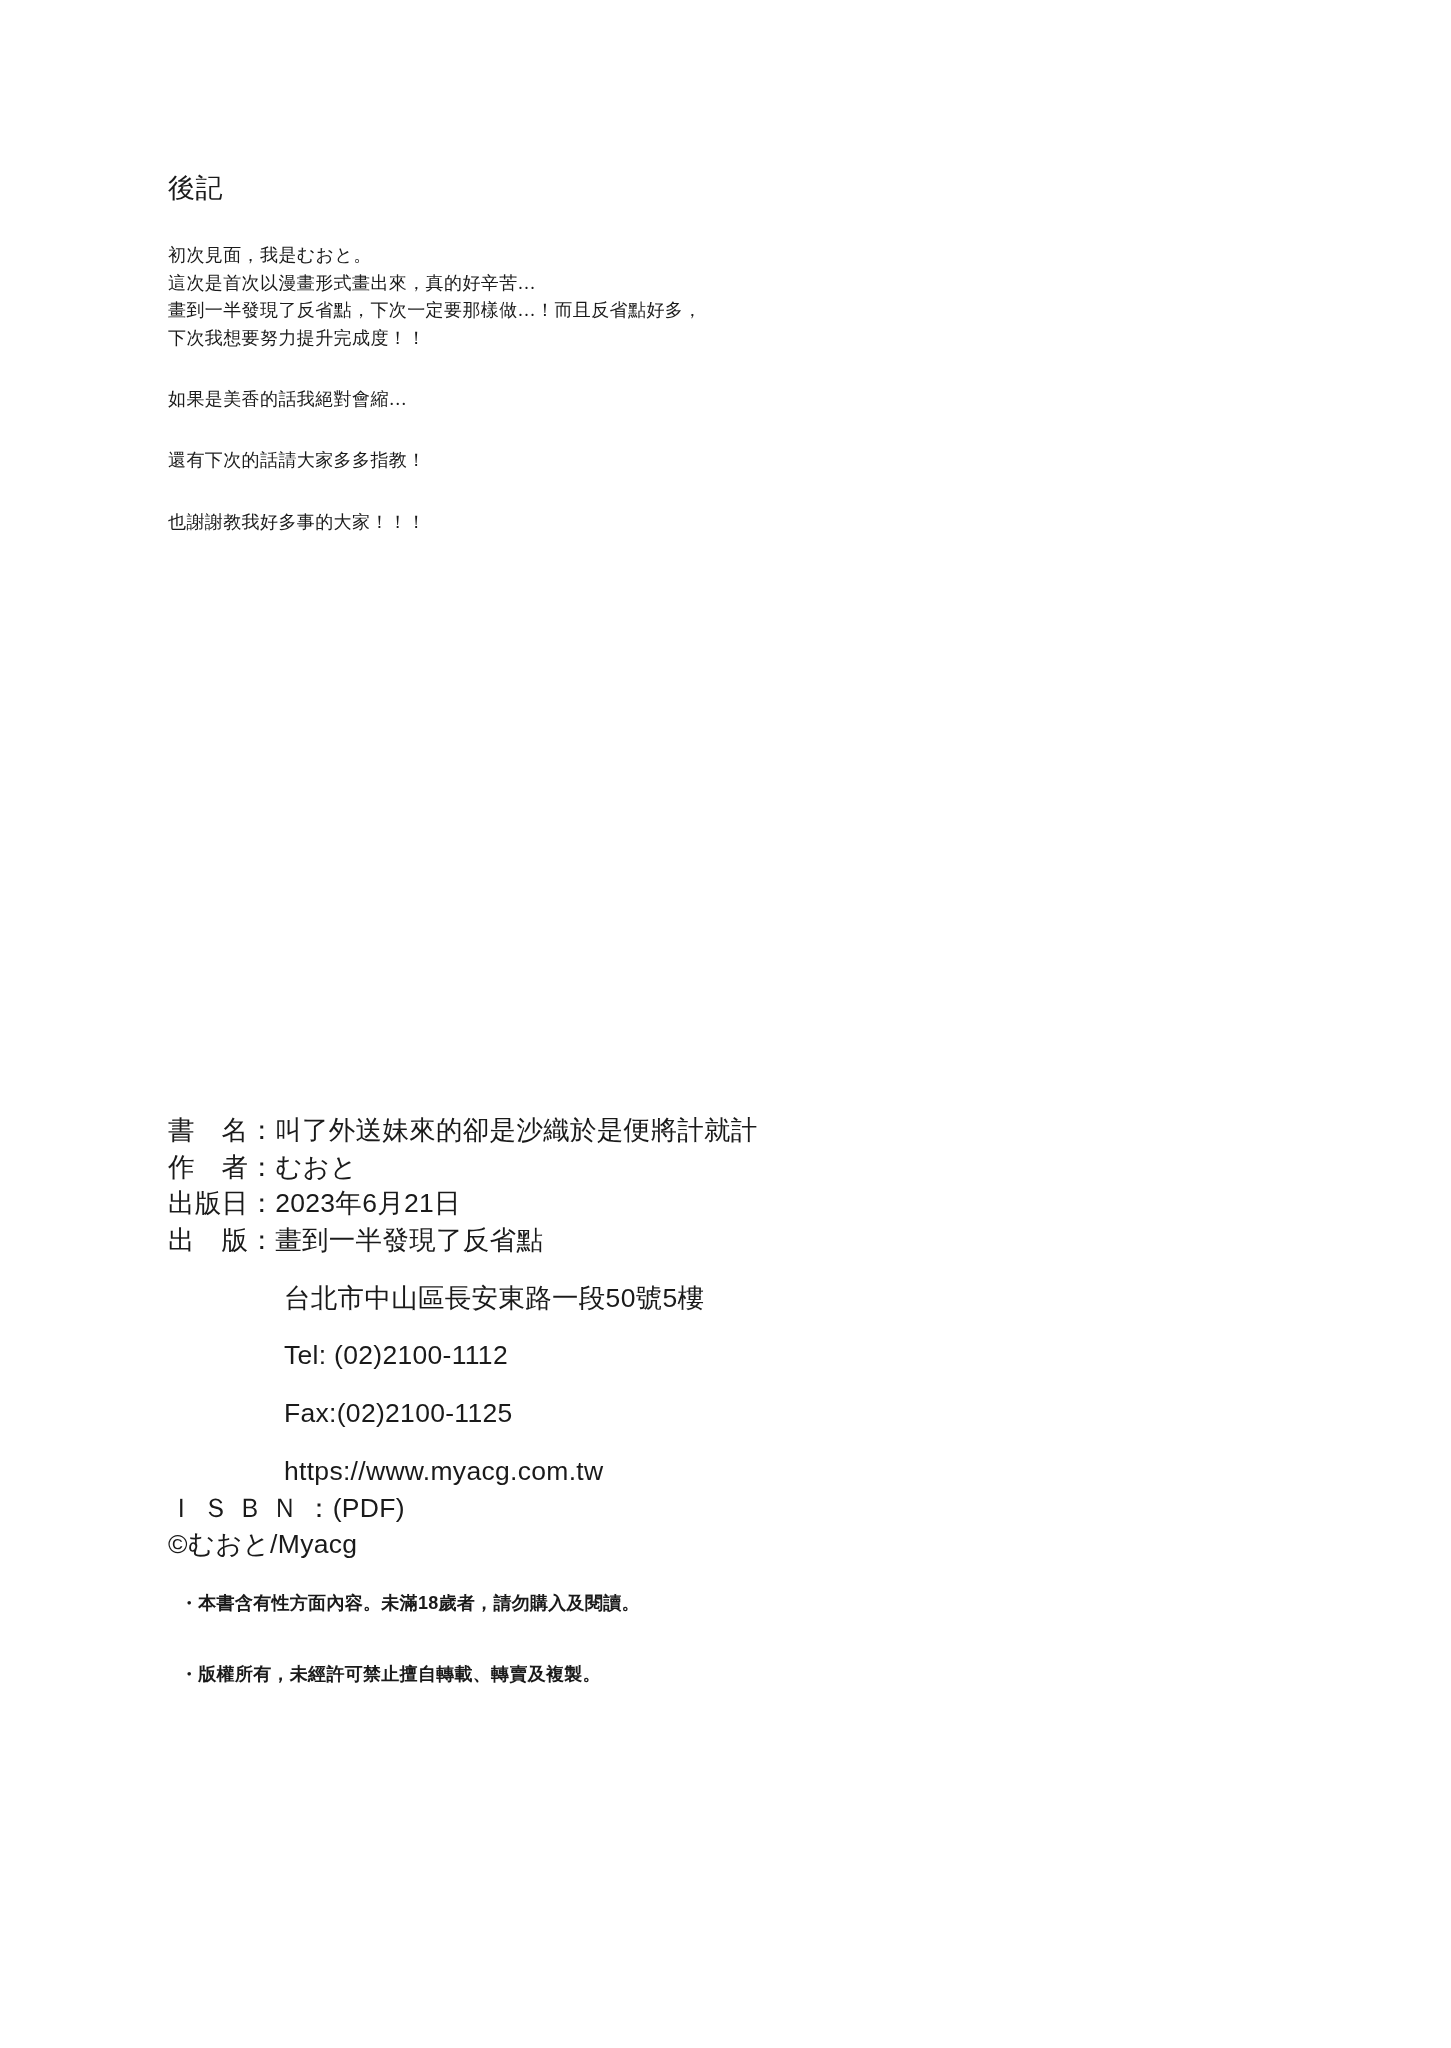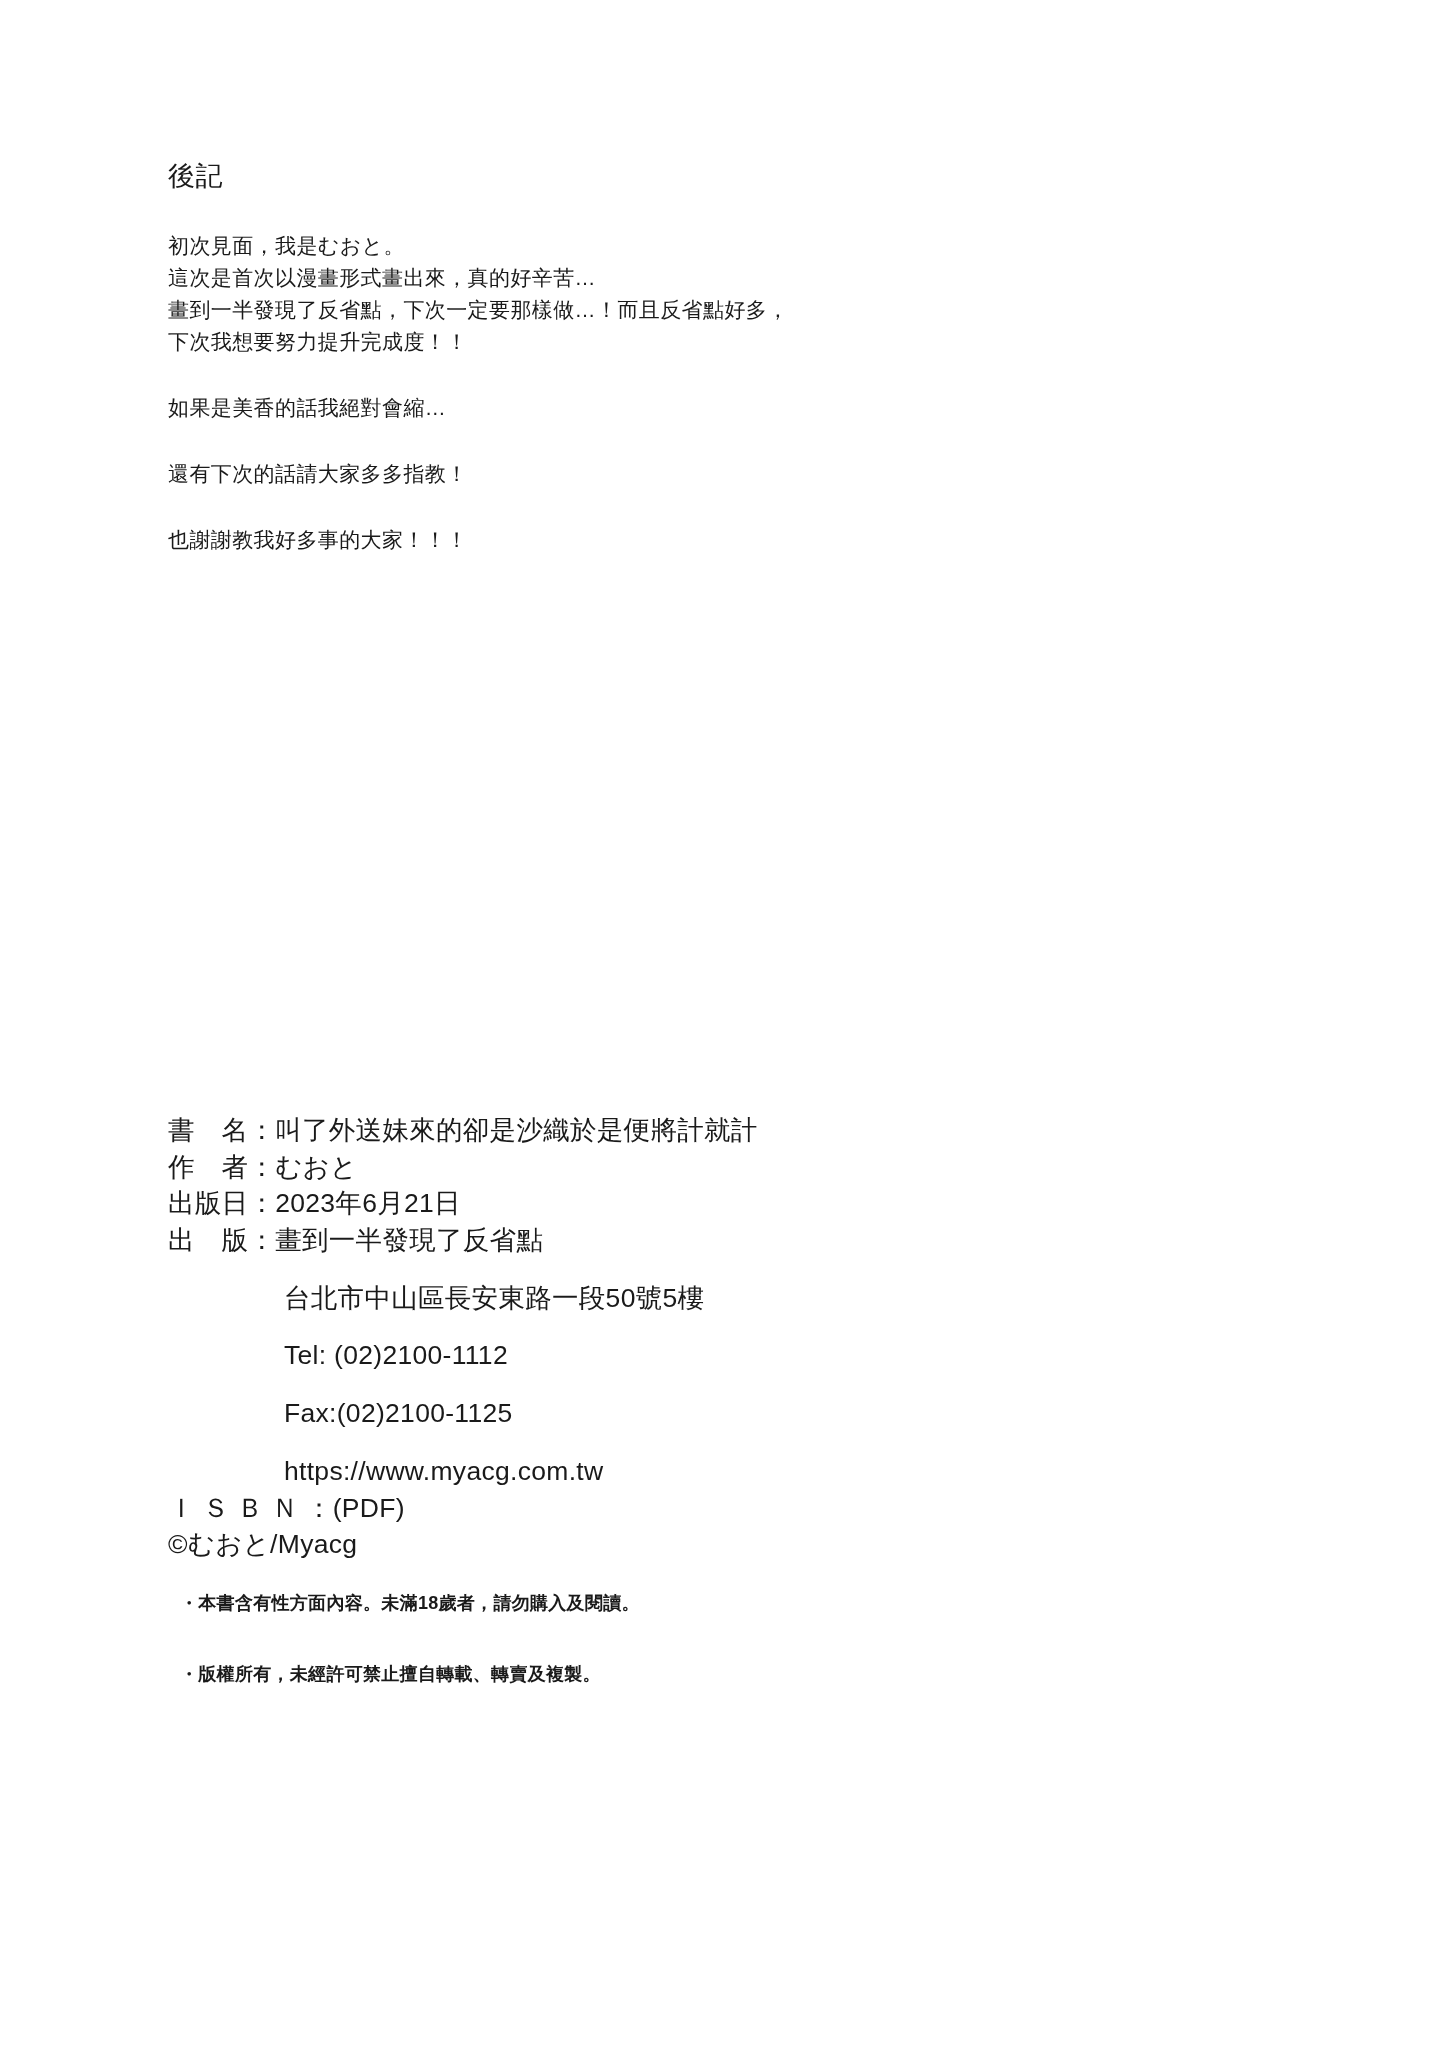--- a/index.html
+++ b/index.html
@@ -19,38 +19,39 @@
   .page {
     position: absolute;
     inset: 0;
     background: #ffffff;
   }
 
   
   .afterword {
     position: absolute;
     left: 168px;
-    top: 158px;
+    top: 170px;
     width: 1100px;
   }
 
   .afterword-heading {
     font-size: 27px;
     line-height: 1.35;
     letter-spacing: 0.5px;
     margin: 0 0 36px 0;
     font-weight: 400;
   }
 
   .para {
-    font-size: 21px;
+    font-size: 18px;
     line-height: 1.52;
     letter-spacing: 0.4px;
     margin: 0 0 34px 0;
     white-space: pre-wrap;
+    font-family: Liberation Serif, serif;
   }
 
   
   .colophon {
     position: absolute;
     left: 168px;
     top: 1112px;
     width: 1150px;
     font-weight: normal;
   }

